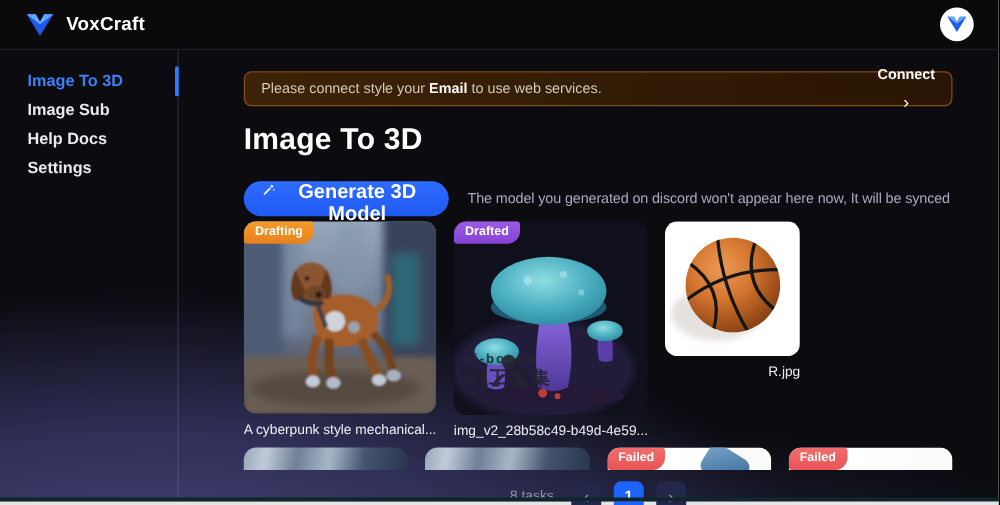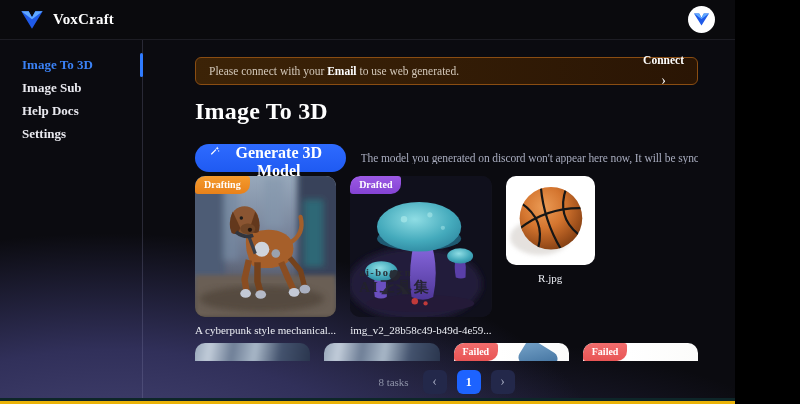--- a/index.html
+++ b/index.html
@@ -1,18 +1,18 @@
 <!DOCTYPE html>
 <html><head>
 <meta charset="utf-8">
 <style>
   * { margin:0; padding:0; box-sizing:border-box; }
   html,body { background:#000; }
   body { font-family:"Liberation Sans", sans-serif; }
-  .app { width:735px; height:404px; position:relative; overflow:hidden; background:#eab308;font-family:Liberation Serif, serif; }
+  .app { width:799px; height:404px; position:relative; overflow:hidden; background:#e5e5e5; }
 
   
   .header { height:40px; background:#0a0a0d; display:flex; align-items:center; padding:0 20px; border-bottom:1px solid #1d1d24; }
   .logo-wrap { display:flex; gap:9px; align-items:center; cursor:pointer; }
   .app-name { color:#fff; font-weight:700; font-size:15px; letter-spacing:.2px; }
   .avatar { margin-left:auto; width:27px; height:27px; border-radius:50%; background:#fff; display:flex; align-items:center; justify-content:center; cursor:pointer; }
 
   
   .body { display:flex; height:361px; position:relative;
     background:
@@ -44,21 +44,21 @@
     display:flex; align-items:flex-start; gap:7px; cursor:pointer; font-family:inherit; }
   .notice { font-size:11.5px; color:#a7abbd; white-space:nowrap; overflow:hidden; letter-spacing:-.1px; }
 
   .grid { margin-top:4px; display:grid; grid-template-columns:repeat(4,1fr); gap:14px; }
   .thumb { position:relative; width:100%; aspect-ratio:1/1; border-radius:10px; overflow:hidden; background:#15151f; cursor:pointer; }
   .thumb svg { position:absolute; inset:0; width:100%; height:100%; display:block; }
   .badge { position:absolute; top:0; left:0; padding:3px 9px 4px; font-size:10px; font-weight:700; color:#fff; border-radius:10px 3px 10px 3px; line-height:1.1; }
   .badge.drafting { background:linear-gradient(180deg,#f59b2d,#e8811a); }
   .badge.drafted  { background:linear-gradient(180deg,#9c5ae4,#8443d4); }
   .badge.failed   { background:linear-gradient(180deg,#f26d6d,#e85454); }
-  .caption { margin-top:7px; font-size:11px; color:#eceef4; text-align:center; white-space:nowrap; overflow:hidden; text-overflow:ellipsis; }
+  .caption { margin-top:7px; font-size:11px; color:#eceef4; text-align:right; white-space:nowrap; overflow:hidden; text-overflow:ellipsis; }
 
   .watermark { position:absolute; left:9px; bottom:20px; display:flex; align-items:center; gap:6px; opacity:.92; }
   .wm-text .site { font-size:10.5px; font-weight:700; letter-spacing:1.5px; color:#26262e; }
   .wm-text .name { font-size:15px; font-weight:700; color:#22222b; letter-spacing:2px; }
 
   .grid2 { margin-top:7px; display:grid; grid-template-columns:repeat(4,1fr); gap:14px; height:18px; }
   .stub { position:relative; border-radius:10px 10px 0 0; overflow:hidden; height:18px; cursor:pointer; }
   .stub .badge { border-radius:10px 3px 10px 3px; }
   .stub-city { position:absolute; inset:-4px; filter:blur(2px);
     background:linear-gradient(100deg,#8c9cb0 0%,#c2cdda 16%,#6e7e96 34%,#a9b8c8 52%,#44536e 72%,#27324a 100%); }
@@ -174,21 +174,21 @@
     <div class="sidebar">
       <div class="nav-item active">Image To 3D</div>
       <div class="nav-item">Image Sub</div>
       <div class="nav-item">Help Docs</div>
       <div class="nav-item">Settings</div>
     </div>
 
     <div class="main">
 
       <div class="banner">
-        <span><span>Please connect with your </span><span class="hl">Email</span><span> to use web generated.</span></span>
+        <span><span>Please connect style your </span><span class="hl">Email</span><span> to use web services.</span></span>
         <button class="connect">
           <span>Connect</span>
           <span class="chev">›</span>
         </button>
       </div>
 
       <div class="page-title">Image To 3D</div>
 
       <div class="actions">
         <button class="gen-btn">

